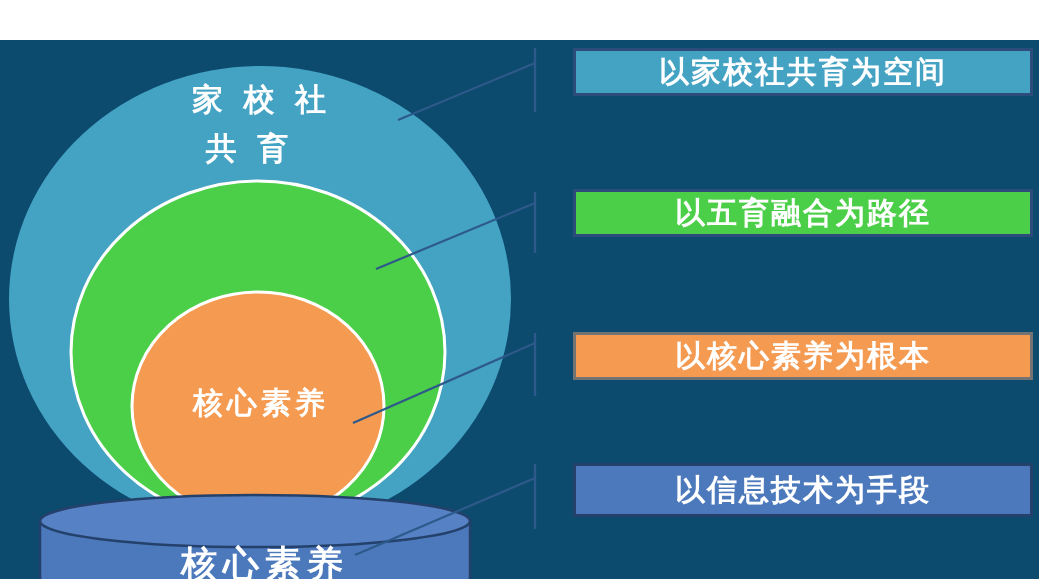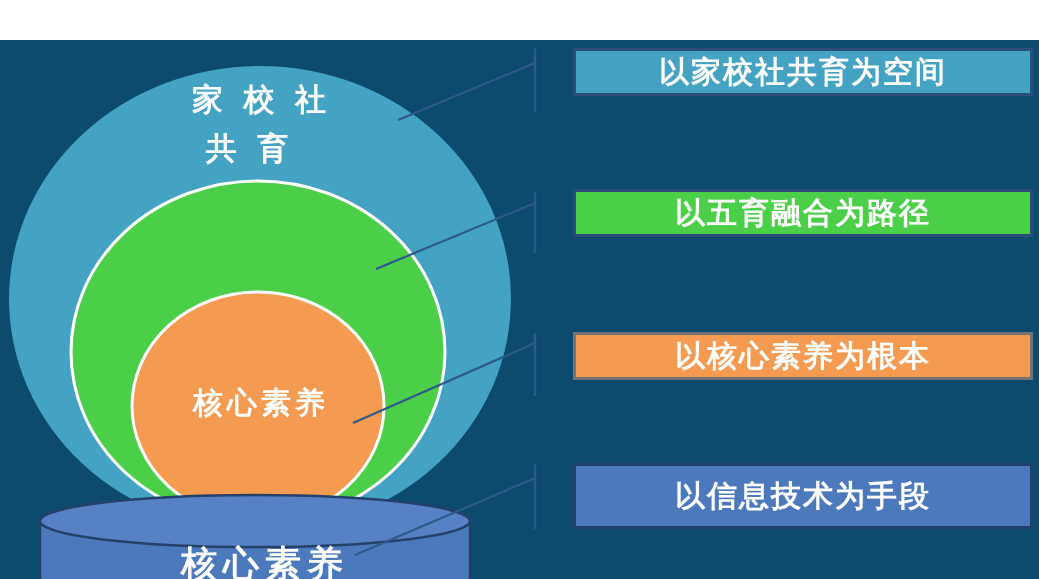--- a/index.html
+++ b/index.html
@@ -45,21 +45,21 @@
     justify-content: center;
     color: #ffffff;
     font-weight: bold;
     font-size: 30px;
     letter-spacing: 2px;
     white-space: nowrap;
   }
   .callout-1 { top: 8px;   background: #44a2c3; border: 3px solid #2c4d7c; }
   .callout-2 { top: 149px; background: #4ccf48; border: 3px solid #2c4d7c; }
   .callout-3 { top: 292px; height: 48px; background: #f49a51; border: 3px solid #737373; }
-  .callout-4 { top: 423px; height: 66px; background: #4b79bc; border: 3px solid #24416b; }
+  .callout-4 { top: 423px; height: 54px; background: #4b79bc; border: 3px solid #24416b; }
 </style>
 </head>
 <body>
 
 <div class="stage">
 
   <svg width="1039" height="579" viewBox="0 0 1039 579">
 
     <ellipse cx="260" cy="259" rx="251" ry="233" fill="#44a2c3"></ellipse>
 

